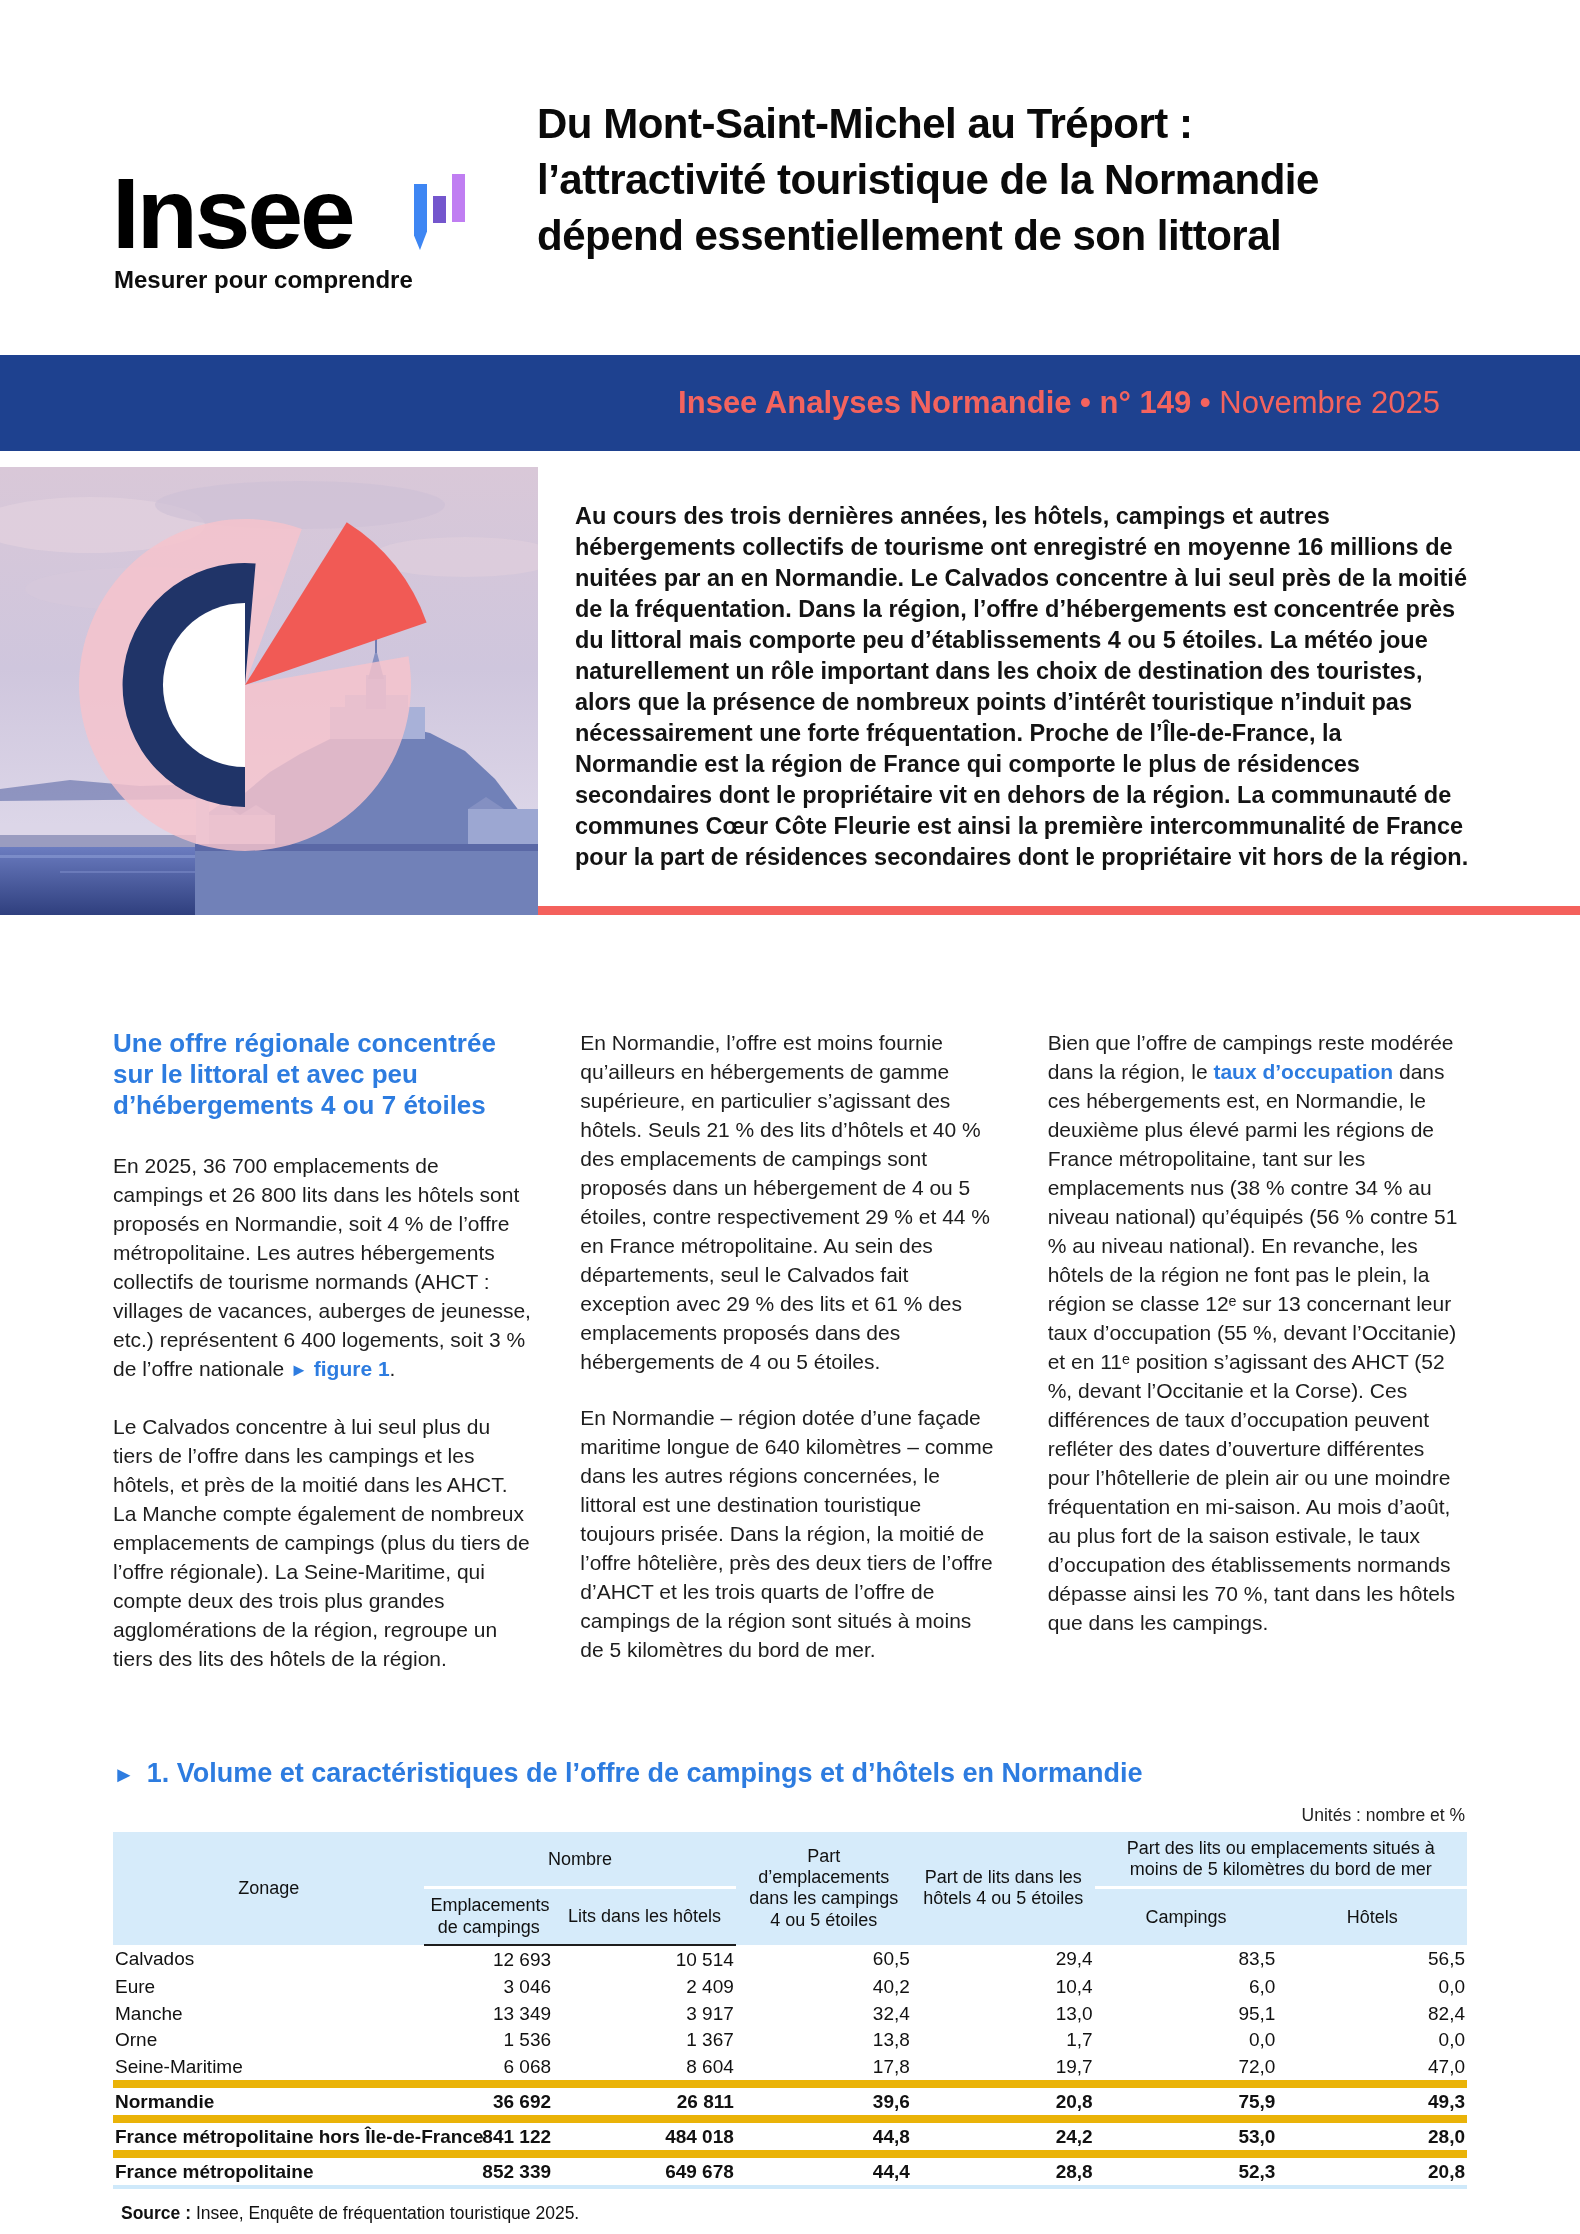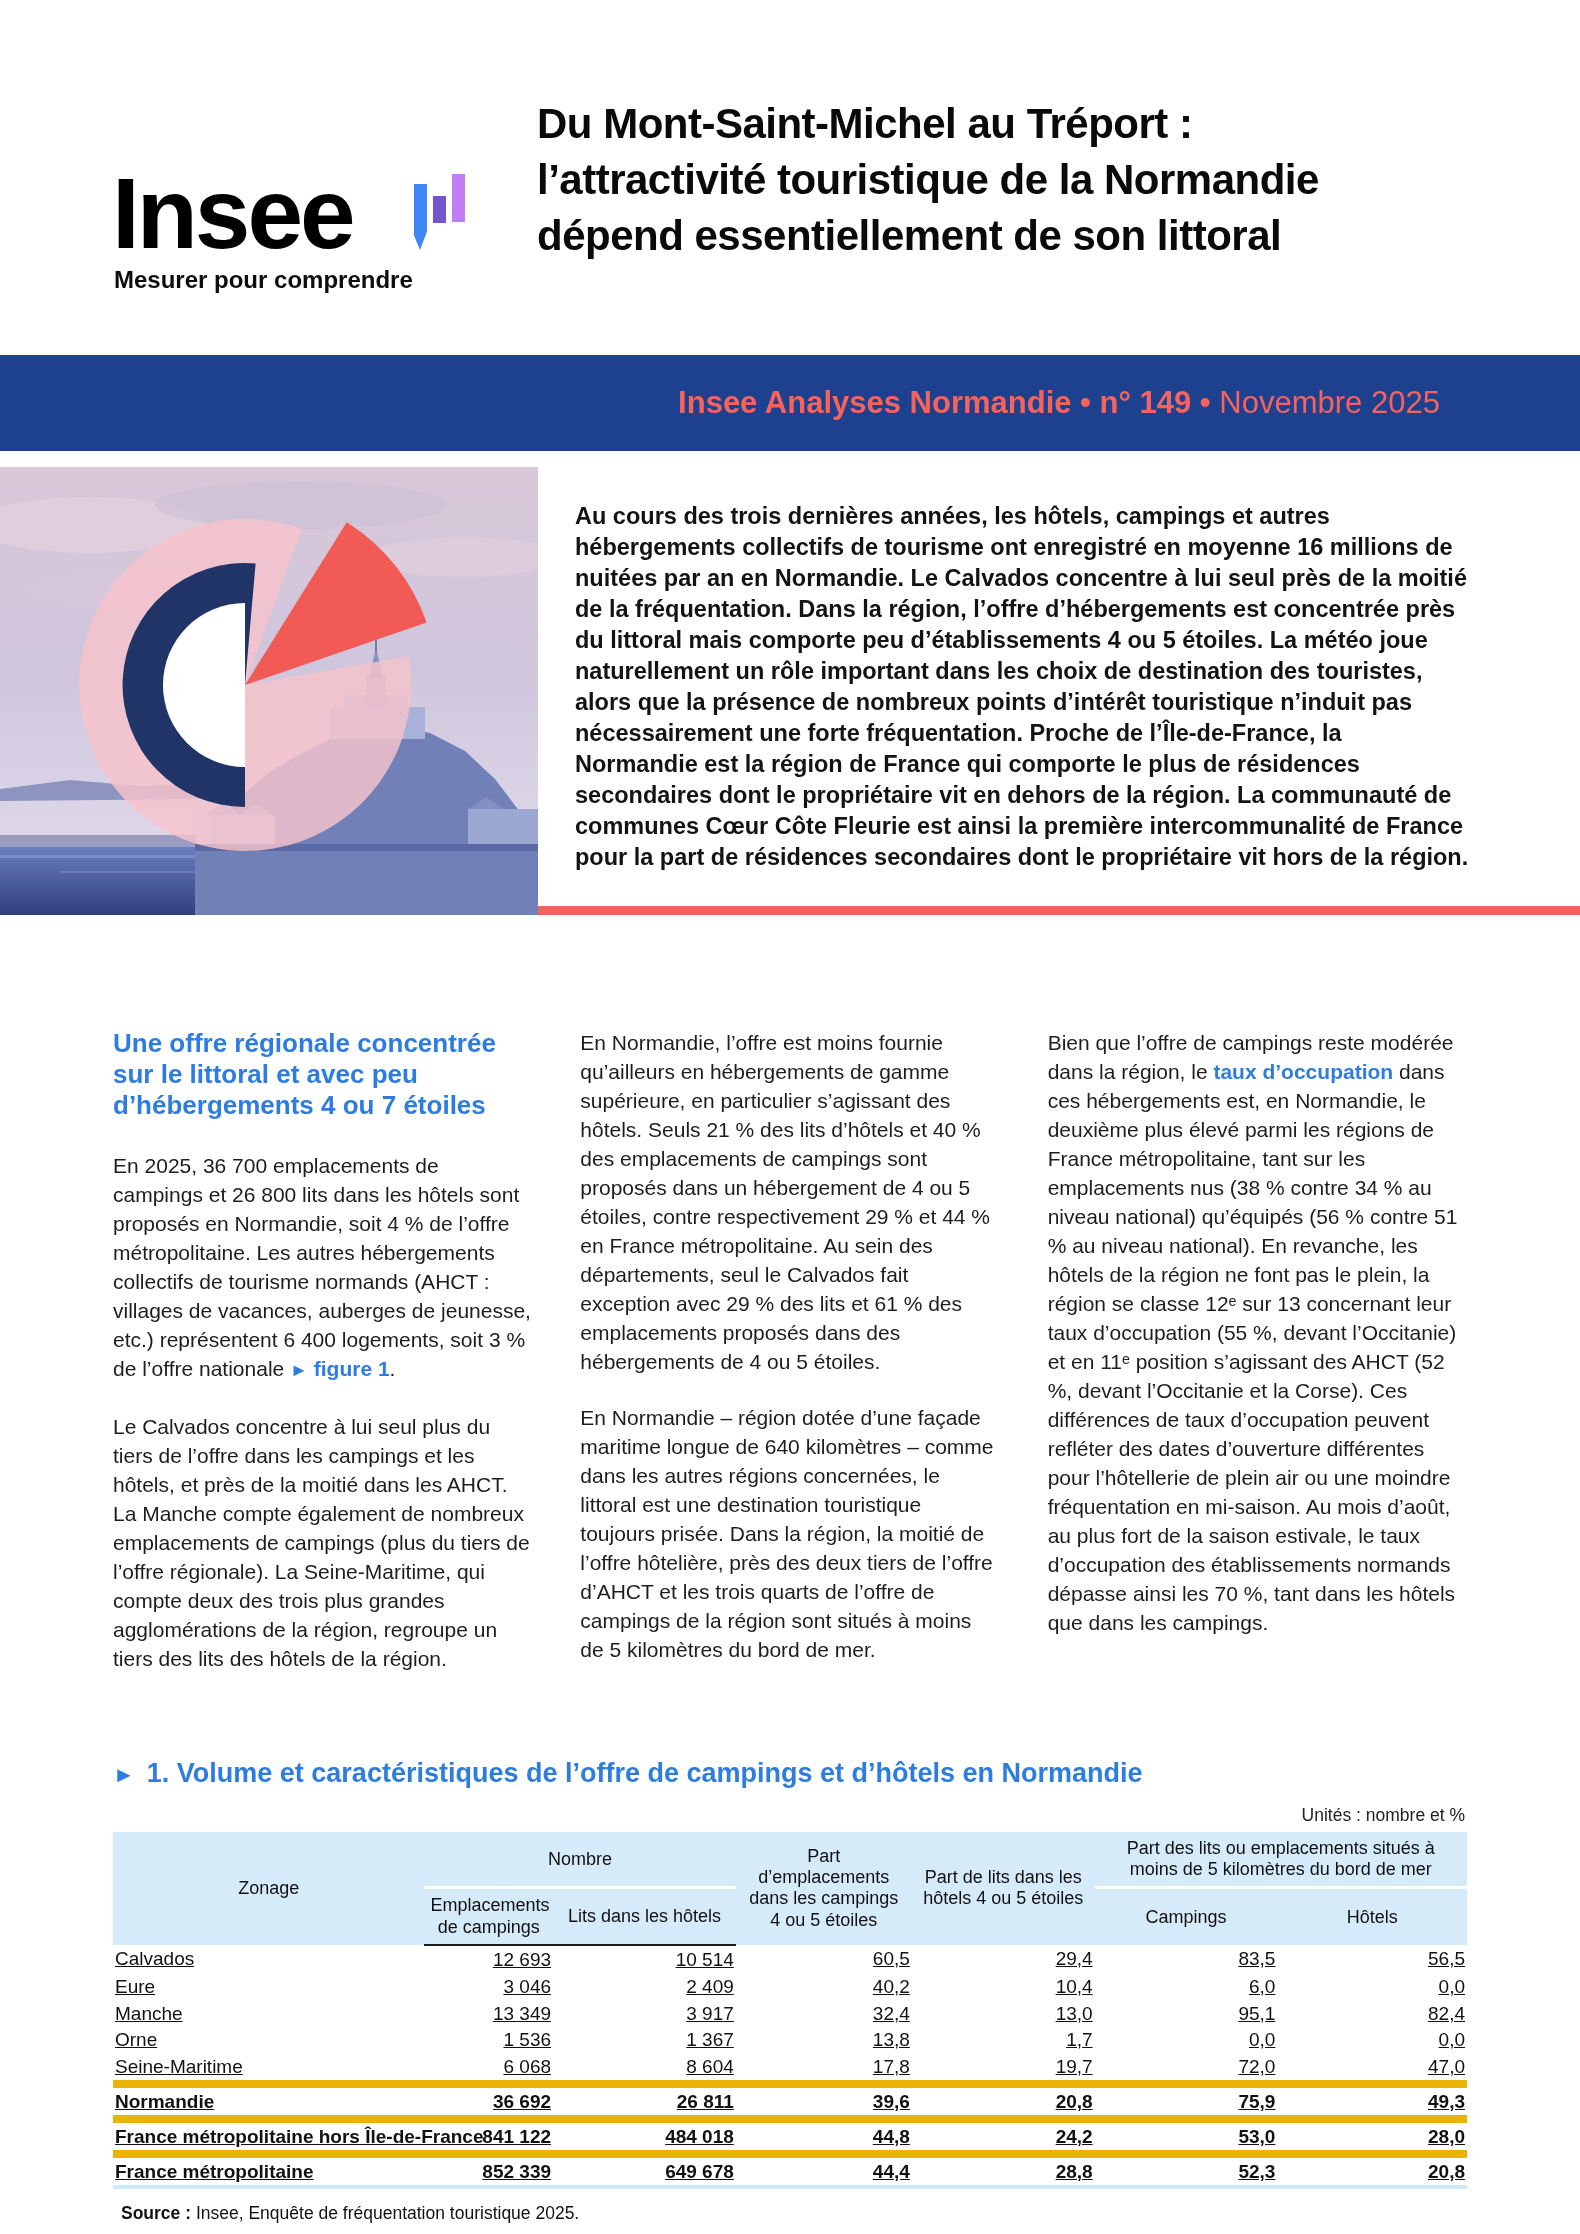--- a/index.html
+++ b/index.html
@@ -49,21 +49,21 @@
   .figure{position:absolute;left:113px;top:1758px;width:1354px;}
   .fig-title{margin:0;font-size:27px;font-weight:700;color:#2d7ce0;display:flex;align-items:baseline;gap:12px;}
   .fig-title .fig-arrow{font-size:22px;}
   .units{margin:16px 2px 6px 0;text-align:right;font-size:17.5px;color:#222;}
   table{width:100%;border-collapse:collapse;font-size:19px;color:#111;table-layout:fixed;}
   thead th{background:#d6ebfa;font-weight:400;font-size:18px;line-height:1.18;
      text-align:center;vertical-align:middle;padding:6px 6px;}
   thead th.group{border-bottom:3px solid #fff;}
   thead th.dark-underline{border-bottom:2px solid #1d1d1d;}
   tbody td{padding:3px 2px 2px 2px;text-align:right;line-height:1.15;
-     overflow:visible;white-space:nowrap;text-decoration:underline;}
+     overflow:visible;white-space:nowrap;}
   tbody td:first-child{text-align:left;}
   tr.total td{border-top:8px solid #eab308;font-weight:700;}
   tr.last td{border-bottom:4px solid #cfe9fa;}
   .source{margin:14px 0 0 0;font-size:17.5px;color:#111;}
   .source .src-label{font-weight:700;margin-left:8px;}
 </style>
 </head>
 <body>
 
 <div class="page">

